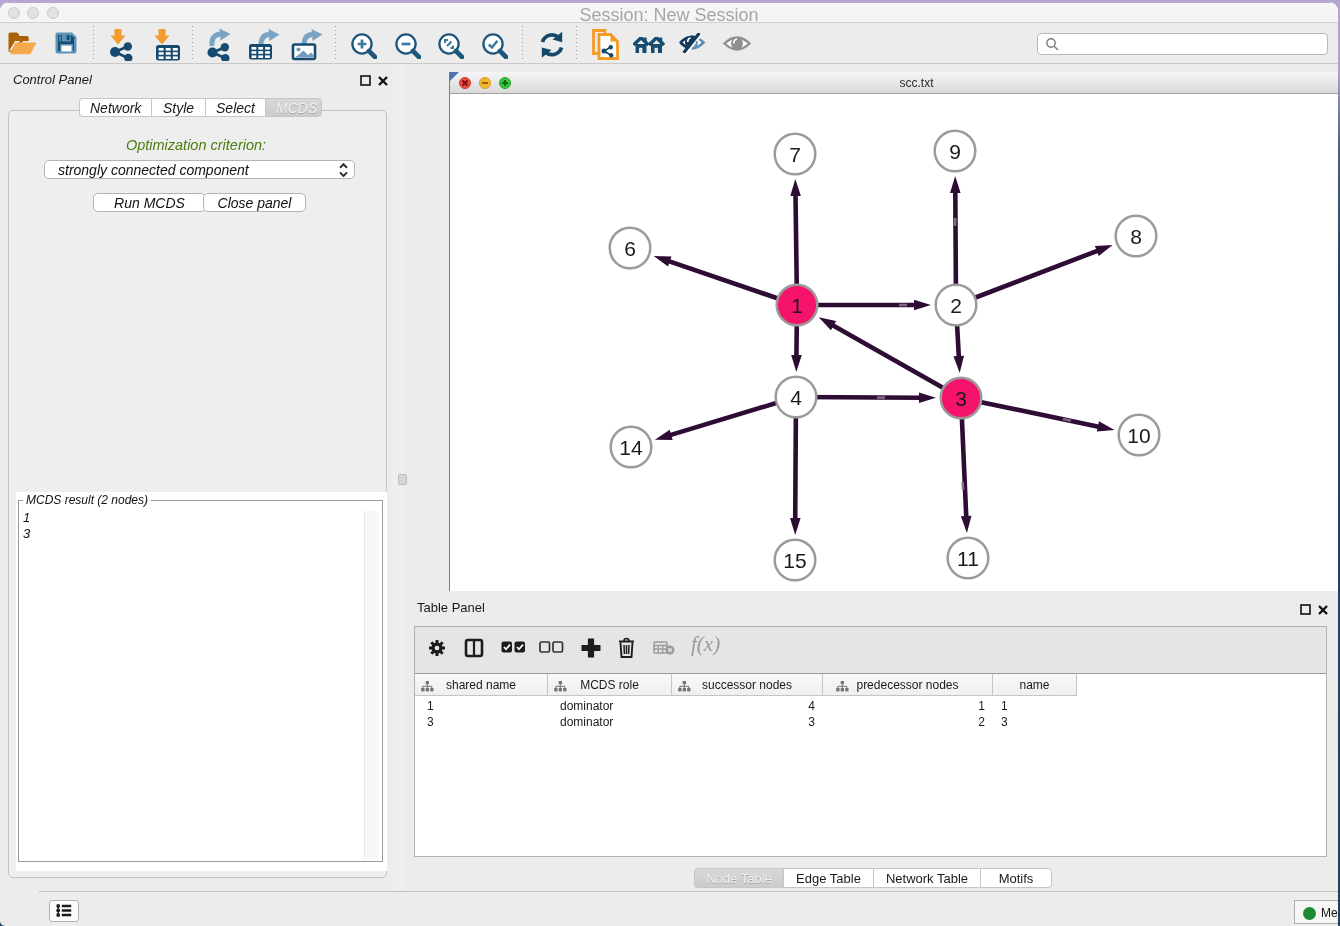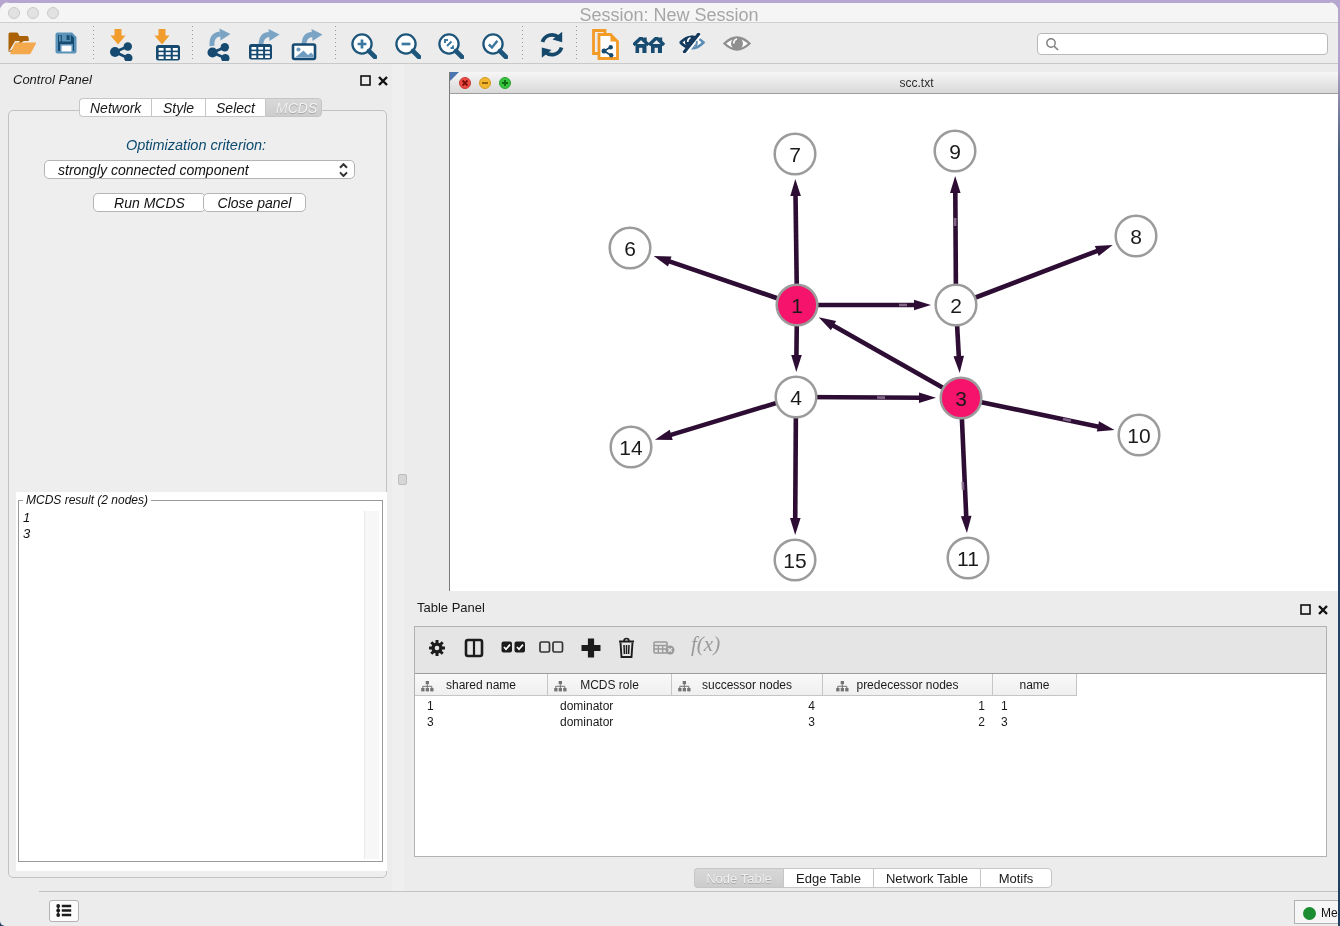--- a/index.html
+++ b/index.html
@@ -219,21 +219,21 @@
     <svg class="pbtn" style="left:377px;top:11px" width="12" height="12" viewBox="0 0 12 12">
         <path d="M2 2 L10 10 M10 2 L2 10" stroke="#111" stroke-width="2.4"></path>
       </svg>
     <div class="tabs" style="left:79px;top:34px;z-index:3">
       <div class="tab first" style="width:72px">Network</div>
       <div class="tab" style="width:54px">Style</div>
       <div class="tab" style="width:60px">Select</div>
       <div class="tab last sel" style="width:57px">MCDS</div>
     </div>
     <div class="cp-box"></div>
-    <div style="position:absolute;left:0;top:73px;width:392px;text-align:center;font-size:14.5px;color:#0c4a6e">Optimization criterion:</div>
+    <div style="position:absolute;left:0;top:73px;width:392px;text-align:center;font-size:14.5px;color:#4d7c0f">Optimization criterion:</div>
     <div class="combo" style="left:44px;top:96px;width:311px;height:19px;">
       <span style="position:absolute;left:13px;top:1px">strongly connected component</span>
       <svg style="position:absolute;right:6px;top:2px" width="9" height="14" viewBox="0 0 9 14">
         <path d="M1 4.8 L4.5 1.2 L8 4.8" stroke="#333" stroke-width="2" fill="none"></path>
         <path d="M1 9.4 L4.5 13 L8 9.4" stroke="#333" stroke-width="2" fill="none"></path>
       </svg>
     </div>
     <div class="btn" style="left:93px;top:129px;width:113px;height:19px;line-height:18px">Run MCDS</div>
     <div class="btn" style="left:203px;top:129px;width:103px;height:19px;line-height:18px">Close panel</div>
     <div style="position:absolute;left:16px;top:428px;width:371px;height:379px;background:#fff;">

